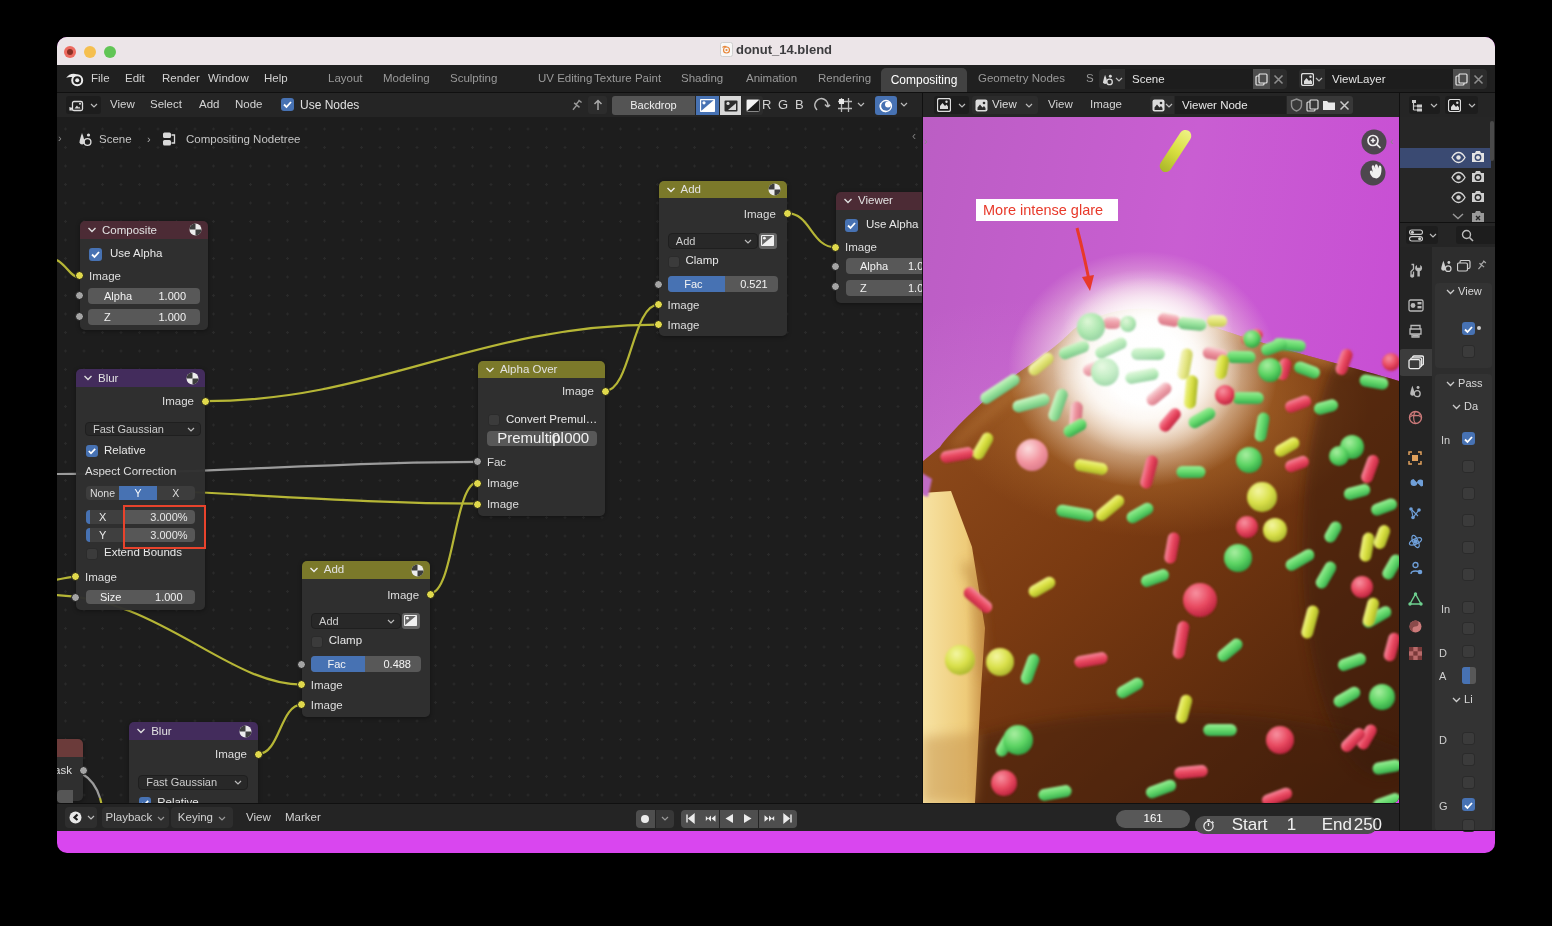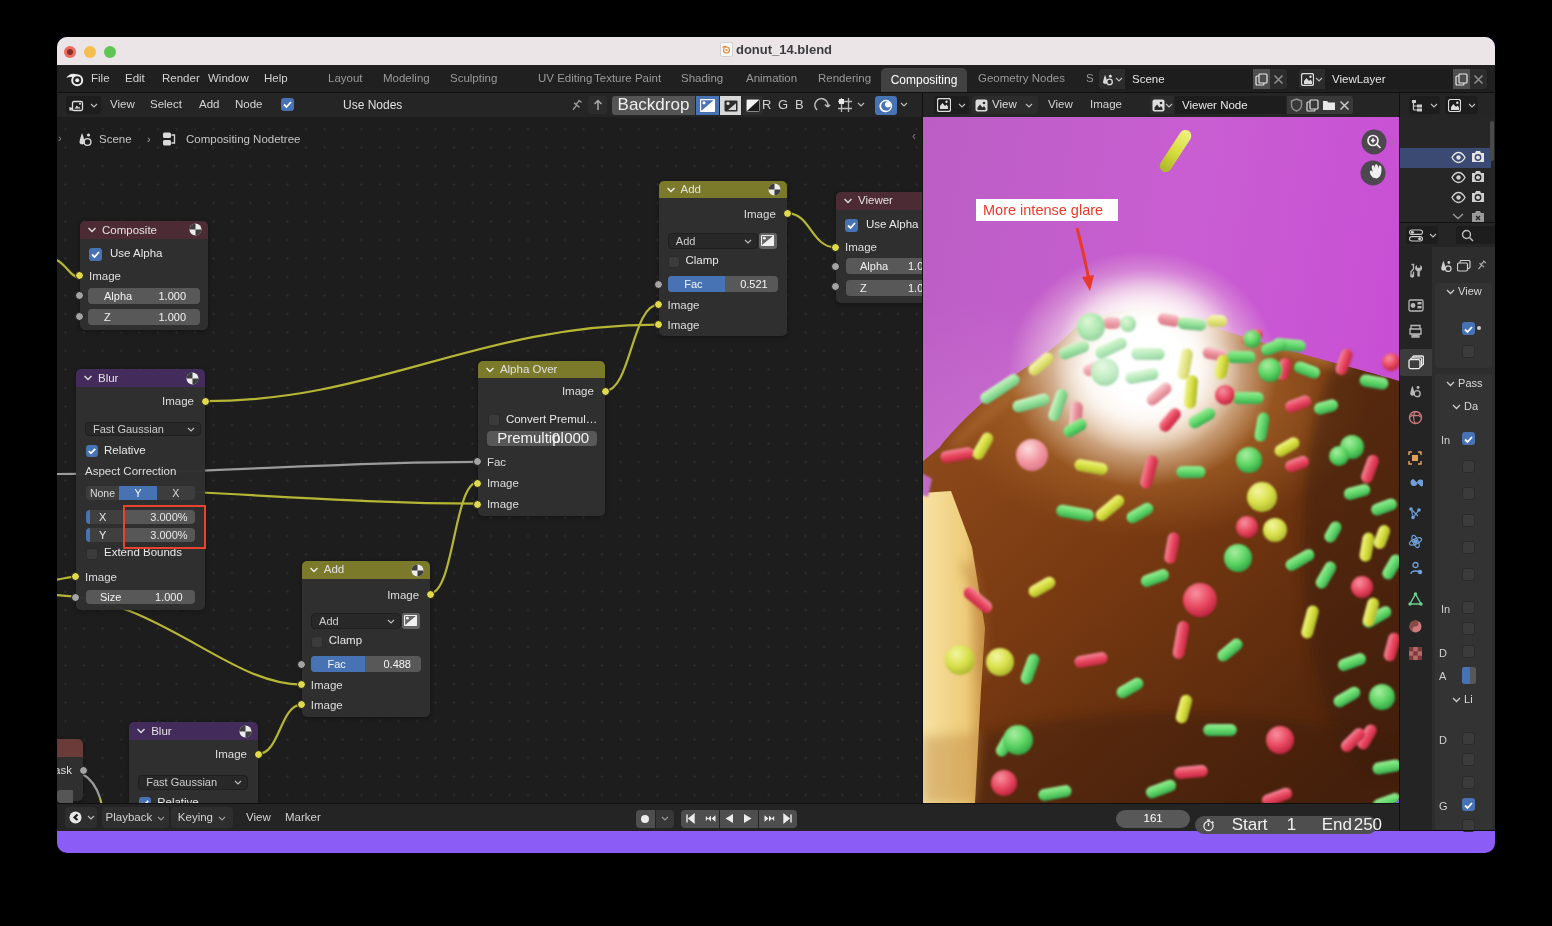--- a/index.html
+++ b/index.html
@@ -1,19 +1,19 @@
 <!DOCTYPE html>
 <html><head>
 <meta charset="utf-8">
 <style>
   * { margin:0; padding:0; box-sizing:border-box; }
   html,body { width:1552px; height:926px; background:#000; overflow:hidden;
     font-family:"Liberation Sans", sans-serif; }
   #win { position:absolute; left:57px; top:37px; width:1438px; height:816px;
-    border-radius:10px; overflow:hidden; background:#8b5cf6; }
+    border-radius:10px; overflow:hidden; background:#d946ef; }
   
   #titlebar { position:absolute; left:0; top:0; width:1438px; height:28px;
     background:#ece5e8; }
   .tl { position:absolute; top:8.5px; width:12px; height:12px; border-radius:50%; }
   #titletext { position:absolute; top:5px; left:0; width:1438px; text-align:center;
     font-size:13px; font-weight:bold; color:#3c3c3e; }
   
   #topbar { position:absolute; left:0; top:28px; width:1438px; height:28px;
     background:#202020; font-size:11.5px; color:#d2d2d2; }
   .menu { position:absolute; top:7px; font-size:11.5px; }
@@ -178,32 +178,32 @@
           <path d="M1 1 L4 4 L7 1" stroke="#bbb" fill="none" stroke-width="1.2"></path>
         </svg>
     </div>
     <div class="menu" style="left:53px;top:5px;">View</div>
     <div class="menu" style="left:93px;top:5px;">Select</div>
     <div class="menu" style="left:142px;top:5px;">Add</div>
     <div class="menu" style="left:178px;top:5px;">Node</div>
     <div class="chk chkon" style="left:224px;top:5px;"><svg width="13" height="13">
           <path d="M3 6.5 L5.5 9 L10 4" stroke="#fff" fill="none" stroke-width="1.8"></path>
         </svg></div>
-    <div style="position:absolute;left:243px;top:5px;color:#e0e0e0;margin-left:43px;">Use Nodes</div>
+    <div style="position:absolute;left:243px;top:5px;color:#e0e0e0;">Use Nodes</div>
     <svg style="position:absolute;left:512px;top:5px;" width="15" height="15" viewBox="0 0 15 15">
         <g transform="rotate(40 7.5 7.5)">
           <path d="M5.5 2 h4 M6.5 2 v5 M4 7 h7 M7.5 7 v6" stroke="#999" fill="none" stroke-width="1.4"></path>
         </g>
       </svg>
     <div style="position:absolute;left:531px;top:3px;width:19px;height:18px;background:#2c2c2c;border-radius:3px;">
       <svg width="12" height="12" style="position:absolute;left:3.5px;top:3px;">
           <path d="M6 11 V2 M2.5 5 L6 1.5 L9.5 5" stroke="#aaa" fill="none" stroke-width="1.5"></path>
         </svg>
     </div>
-    <div style="position:absolute;left:555px;top:3px;width:83px;height:18.5px;background:#545454;border-radius:3px 0 0 3px;color:#efefef;text-align:center;line-height:18px;font-size:17px;">Backdrop</div>
+    <div style="position:absolute;left:555px;top:3px;width:83px;height:18.5px;background:#545454;border-radius:3px 0 0 3px;color:#efefef;text-align:center;line-height:18px;font-size:11px;">Backdrop</div>
     <div style="position:absolute;left:639px;top:3px;width:23px;height:18.5px;background:#4772b3;">
         <svg width="15" height="13" style="position:absolute;left:4px;top:3px;">
           <rect x="0.5" y="0.5" width="14" height="12" rx="1" fill="none" stroke="#fff" stroke-width="1.3"></rect>
           <path d="M0.5 12.5 L14.5 0.5 L14.5 12.5 Z" fill="#fff"></path>
           <circle cx="4" cy="3.8" r="1.6" fill="#fff"></circle>
         </svg>
       </div>
     <div style="position:absolute;left:663px;top:3px;width:21px;height:18.5px;background:#d8d8d8;border-radius:0;">
         <svg width="14" height="12" style="position:absolute;left:3.5px;top:3.5px;">
           <rect x="0.5" y="0.5" width="13" height="11" rx="1" fill="#2c2c2c"></rect>

